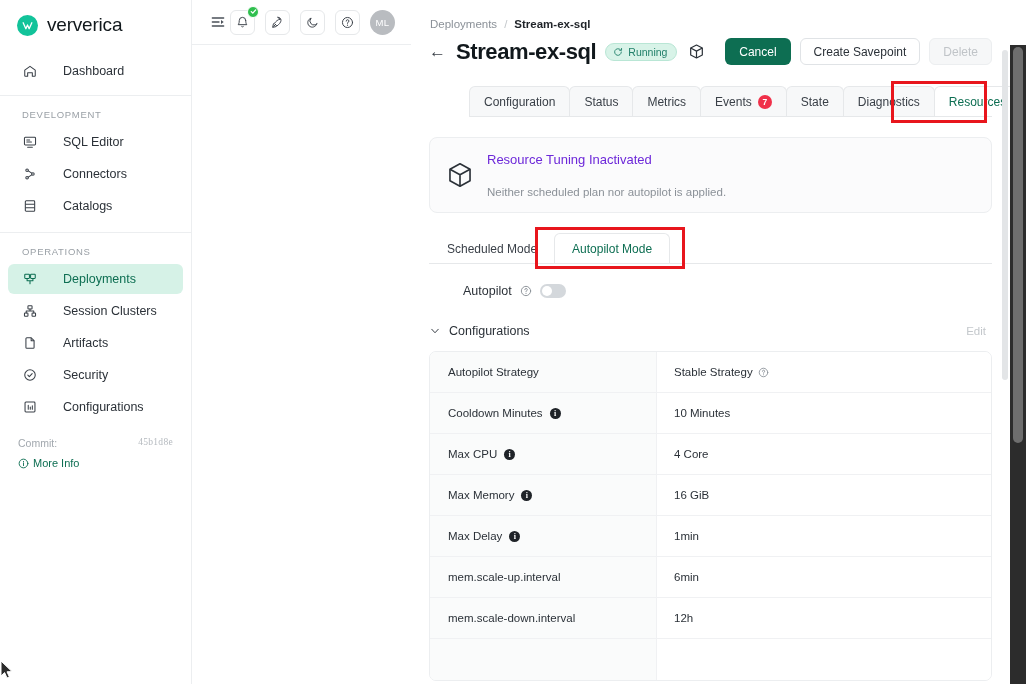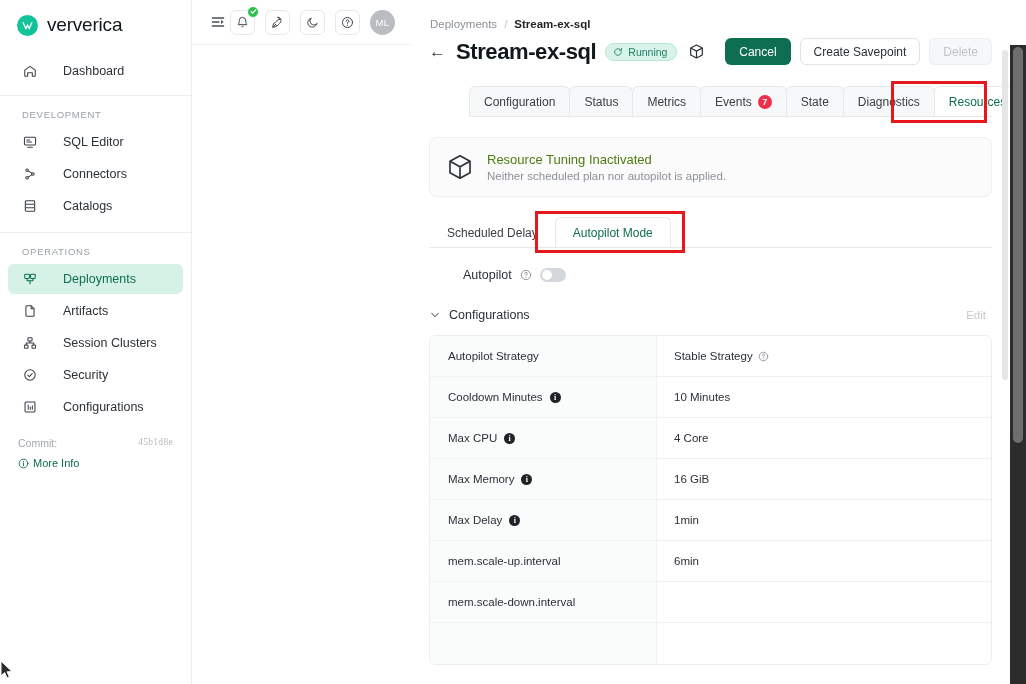--- a/index.html
+++ b/index.html
@@ -121,21 +121,21 @@
     width: 14px; height: 14px; font-size: 8.5px; display: flex;
     align-items: center; justify-content: center; font-weight: 700;
   }
   .annot-box { position: absolute; border: 3px solid #e8161d; pointer-events: none; z-index: 5; }
 
   
   .notice {
     margin-top: 20px; border: 1px solid #eceef0; border-radius: 8px;
     background: #fbfbfc; padding: 14px 16px; display: flex; gap: 13px; align-items: center;
   }
-  .notice-title { font-size: 13px; color: #4d7c0f; margin-bottom: 3px; }
+  .notice-title { font-size: 13px; color: #6d28d9; margin-bottom: 19px; }
   .notice-sub { font-size: 11.5px; color: #8b9198; }
 
   
   .mode-wrap { position: relative; margin-top: 20px; }
   .mode-tabs { display: flex; align-items: flex-end; border-bottom: 1px solid #e6e8ea; }
   .mode-tab {
     height: 30px; padding: 0 17px; display: flex; align-items: center;
     font-size: 12px; color: #3a4048; cursor: pointer;
     background: #f7f8f9; border: 1px solid #e6e8ea; border-bottom: none;
     border-radius: 6px 6px 0 0; margin-right: -1px;
@@ -271,38 +271,38 @@
             <rect x="3" y="4" width="8" height="7" rx="1"></rect>
             <rect x="13" y="4" width="8" height="7" rx="1"></rect>
             <path d="M7 11v4h10v-4M12 15v5"></path>
           </svg>
       </span>
       <span>Deployments</span>
     </div>
 
     <div class="nav-item">
       <span class="ico">
-        <svg width="14" height="14" viewBox="0 0 24 24" fill="none" stroke="#3a4048" stroke-width="1.8" stroke-linejoin="round">
-            <path d="M14 3H6.5A1.5 1.5 0 0 0 5 4.5v15A1.5 1.5 0 0 0 6.5 21h11a1.5 1.5 0 0 0 1.5-1.5V8z"></path>
-            <path d="M14 3v5h5"></path>
-          </svg>
-      </span>
-      <span>Artifacts</span>
-    </div>
-
-    <div class="nav-item">
-      <span class="ico">
         <svg width="14" height="14" viewBox="0 0 24 24" fill="none" stroke="#3a4048" stroke-width="1.8" stroke-linecap="round" stroke-linejoin="round">
             <rect x="8.5" y="3" width="7" height="5.5" rx="1"></rect>
             <rect x="2.5" y="15.5" width="6" height="5.5" rx="1"></rect>
             <rect x="15.5" y="15.5" width="6" height="5.5" rx="1"></rect>
             <path d="M12 8.5v3.5M5.5 15.5V12h13v3.5"></path>
           </svg>
       </span>
       <span>Session Clusters</span>
+    </div>
+
+    <div class="nav-item">
+      <span class="ico">
+        <svg width="14" height="14" viewBox="0 0 24 24" fill="none" stroke="#3a4048" stroke-width="1.8" stroke-linejoin="round">
+            <path d="M14 3H6.5A1.5 1.5 0 0 0 5 4.5v15A1.5 1.5 0 0 0 6.5 21h11a1.5 1.5 0 0 0 1.5-1.5V8z"></path>
+            <path d="M14 3v5h5"></path>
+          </svg>
+      </span>
+      <span>Artifacts</span>
     </div>
 
     <div class="nav-item">
       <span class="ico">
         <svg width="14" height="14" viewBox="0 0 24 24" fill="none" stroke="#3a4048" stroke-width="1.8" stroke-linecap="round" stroke-linejoin="round">
             <circle cx="12" cy="12" r="9"></circle>
             <path d="M8.3 12.2l2.5 2.5 4.9-5.2"></path>
           </svg>
       </span>
       <span>Security</span>
@@ -454,21 +454,21 @@
           </span>
           <div>
             <div class="notice-title">Resource Tuning Inactivated</div>
             <div class="notice-sub">Neither scheduled plan nor autopilot is applied.</div>
           </div>
         </div>
 
         <div class="mode-wrap">
           <div class="mode-tabs">
             <div class="mode-tab" style="background:#fff;border-color:transparent;">
-                <span>Scheduled Delay</span>
+                <span>Scheduled Mode</span>
               </div>
             <div class="mode-tab active">
                 <span>Autopilot Mode</span>
               </div>
           </div>
           <div class="annot-box" style="left:106px;top:-6px;width:150px;height:42px;"></div>
         </div>
 
         <div class="autopilot-row">
           <span class="ap-label">Autopilot</span>
@@ -560,20 +560,23 @@
             </div>
             <div class="cfg-val">
               <span>6min</span>
             </div>
           </div>
 
           <div class="cfg-row">
             <div class="cfg-key">
               <span>mem.scale-down.interval</span>
             </div>
+            <div class="cfg-val">
+              <span>12h</span>
+            </div>
           </div>
 
           <div class="cfg-row">
             <div class="cfg-key">
               <span></span>
             </div>
             <div class="cfg-val">
               <span></span>
             </div>
           </div>

